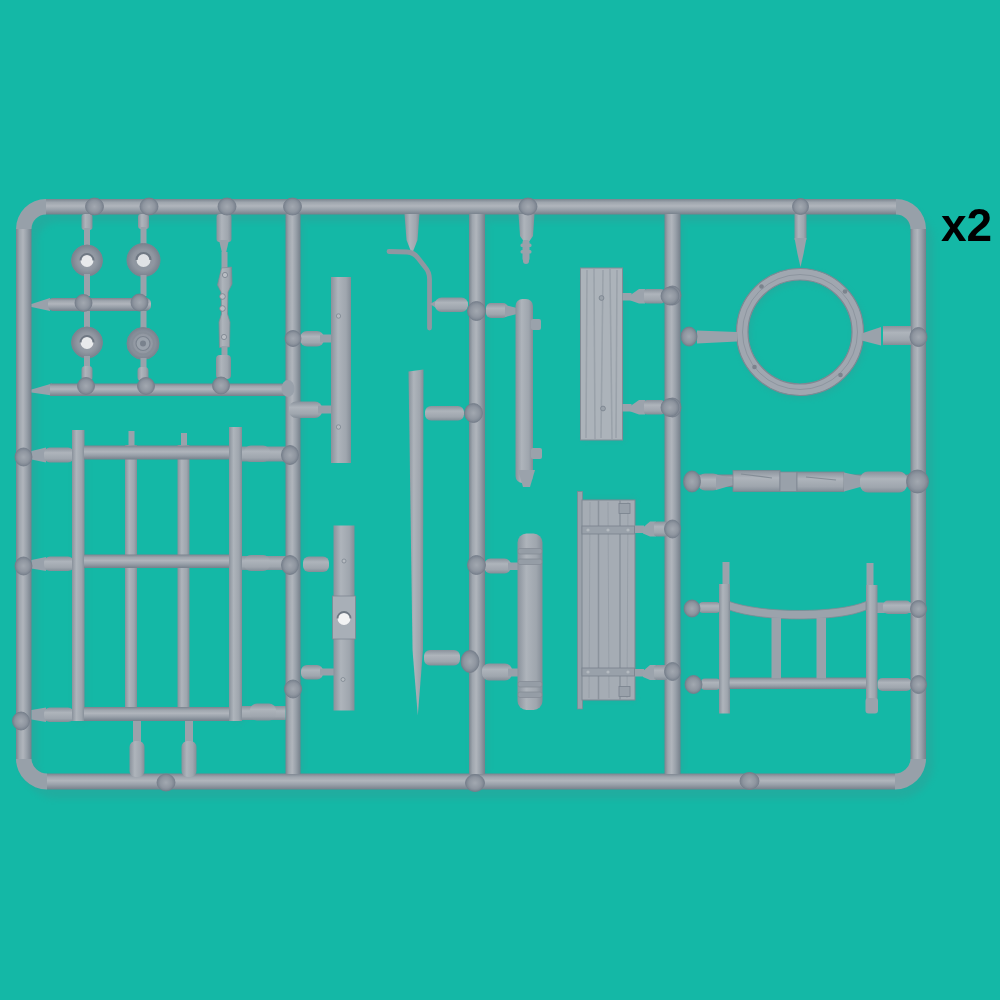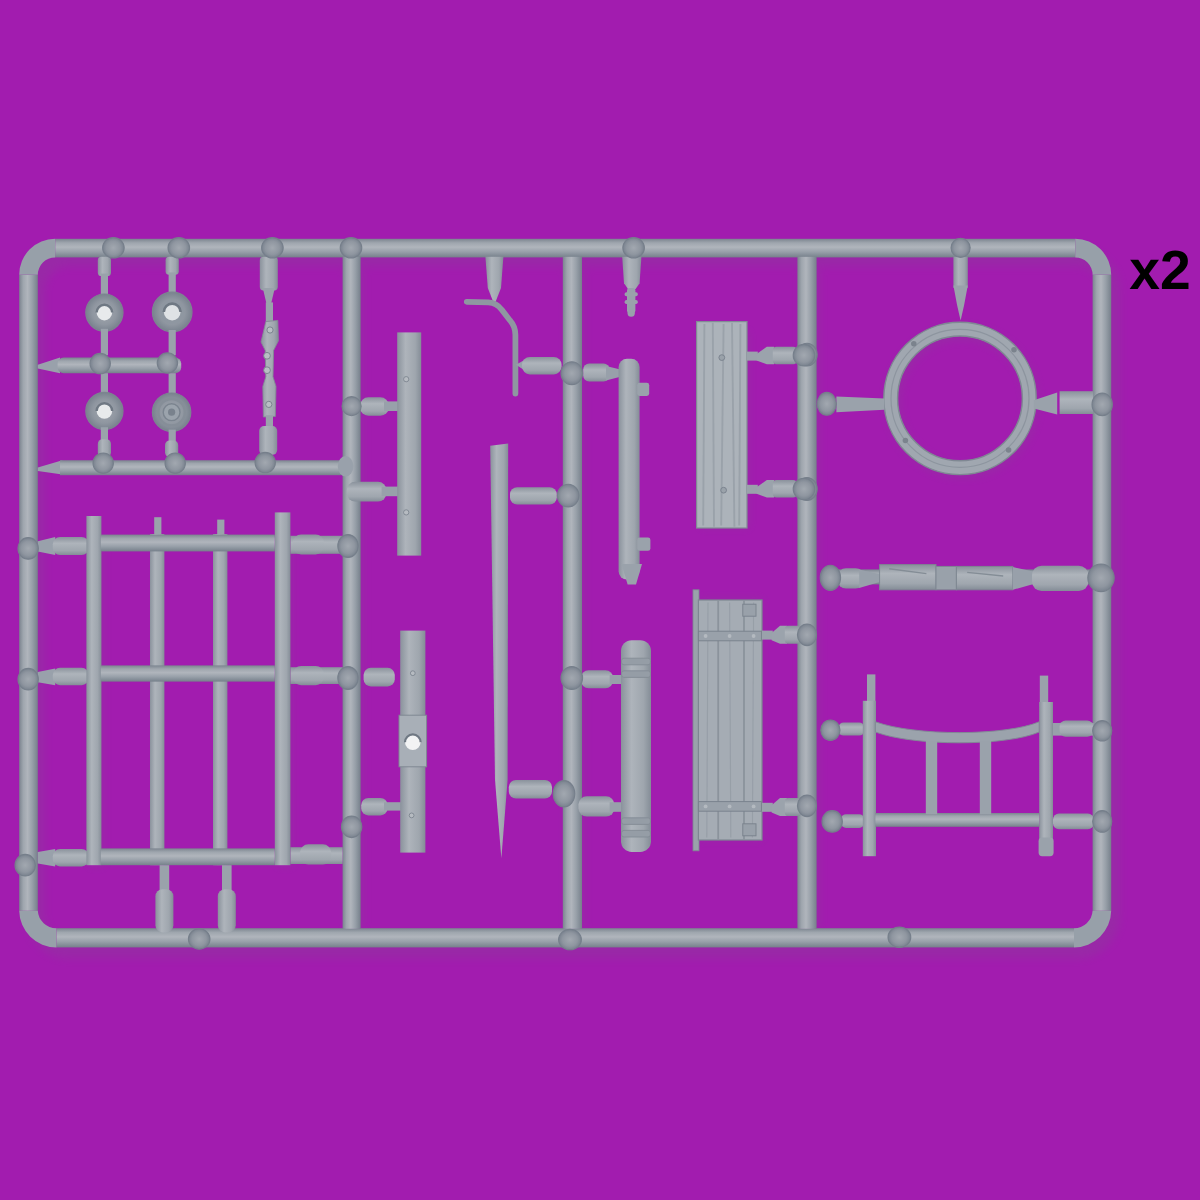--- a/index.html
+++ b/index.html
@@ -1,16 +1,16 @@
 <!DOCTYPE html>
 <html><head>
 <meta charset="utf-8">
 <style>
 html,body{margin:0;padding:0;background:#ffffff;}
-#stage{position:relative;width:1000px;height:1000px;background:#a21caf;overflow:hidden;font-family:"Liberation Sans",sans-serif;}
+#stage{position:relative;width:1000px;height:1000px;background:#14b8a6;overflow:hidden;font-family:"Liberation Sans",sans-serif;}
 </style>
 </head>
 <body>
 <div id="stage">
 <svg width="1000" height="1000" viewBox="0 0 1000 1000">
 <defs>
 <linearGradient id="gv" x1="0" y1="0" x2="1" y2="0">
  <stop offset="0" stop-color="#7b848f"></stop>
           <stop offset="0.22" stop-color="#9fa6ae"></stop>
  <stop offset="0.45" stop-color="#b0b5bc"></stop>

